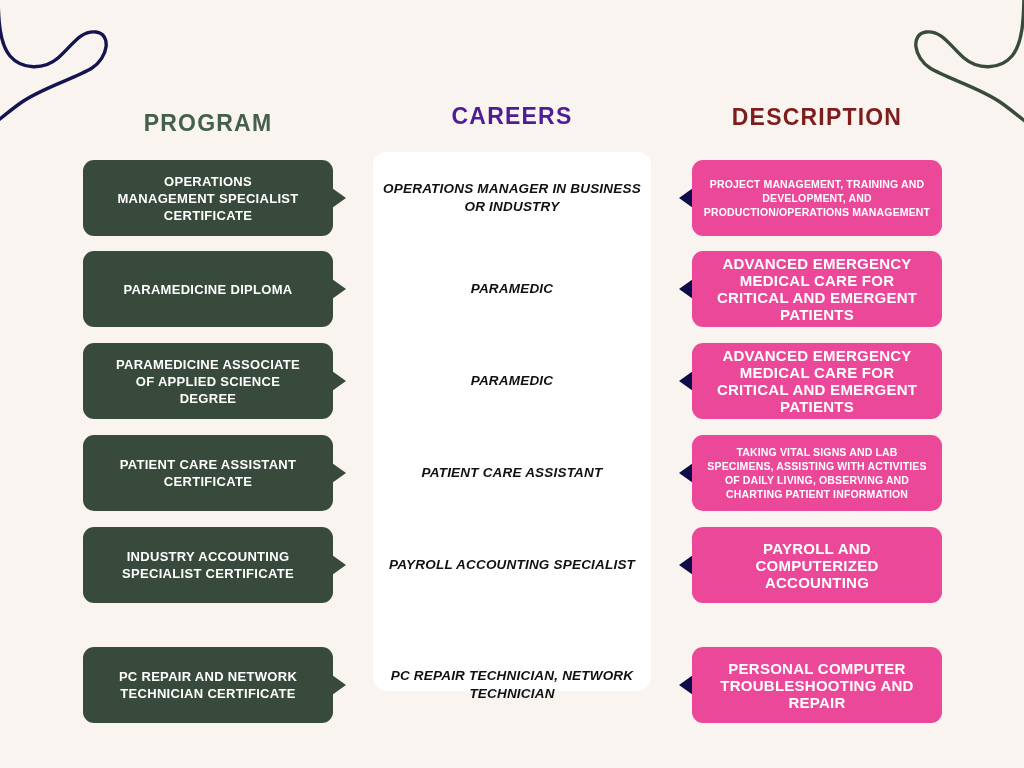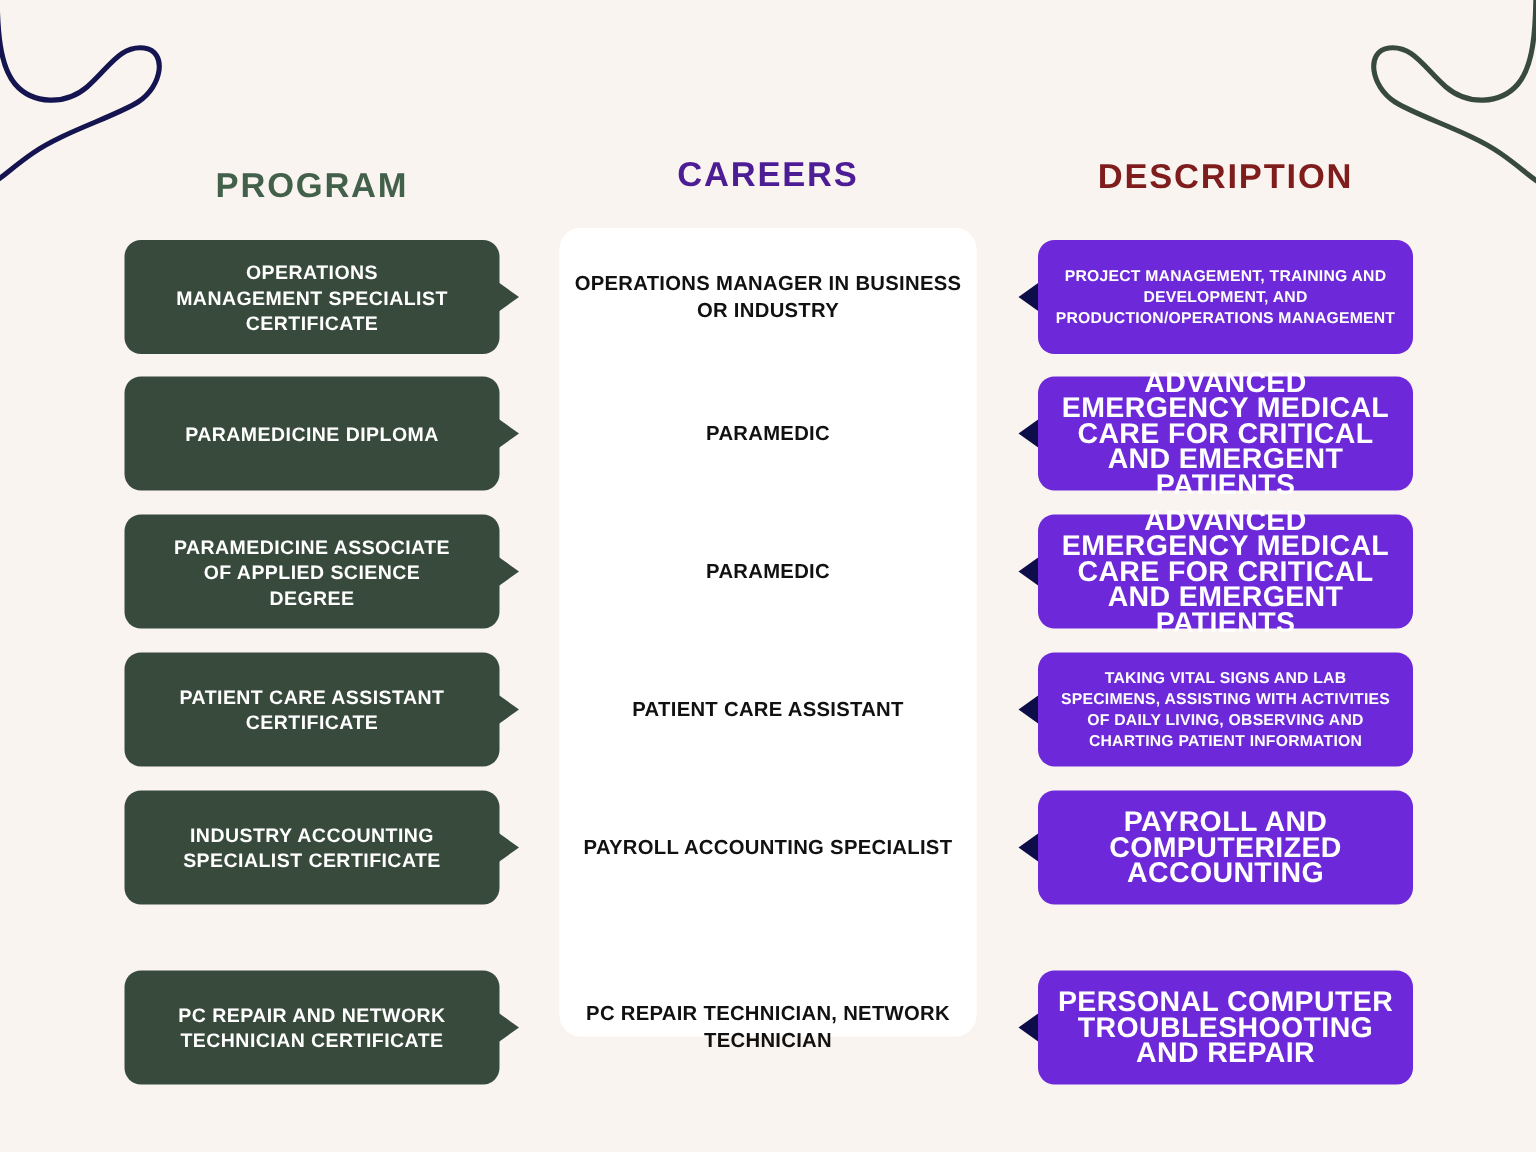--- a/index.html
+++ b/index.html
@@ -129,20 +129,21 @@
   .career-cell {
     position: absolute;
     left: 373px;
     top: 0;
     width: 278px;
     height: 76px;
     display: flex;
     align-items: center;
     justify-content: center;
     padding: 2px 10px;
+    font-style: italic;
   }
   .career-cell .txt {
     color: #111111;
     font-size: 13.5px;
     font-weight: bold;
     line-height: 18px;
     text-align: center;
     letter-spacing: 0.2px;
   }
 
@@ -152,30 +153,30 @@
     left: 676px;
     top: 0;
     width: 266px;
     height: 76px;
   }
   .desc-box {
     position: absolute;
     left: 16px; top: 0;
     width: 250px;
     height: 76px;
-    background: #6d28d9;
+    background: #ec4899;
     border-radius: 11px;
     display: flex;
     align-items: center;
     justify-content: center;
     padding: 16px 11px;
   }
   .desc-box .txt {
     color: #ffffff;
-    font-size: 19px;
+    font-size: 15px;
     font-weight: bold;
     line-height: 17px;
     text-align: center;
     letter-spacing: 0.25px;
   }
   .desc-box.dense .txt {
     font-size: 10.5px;
     line-height: 14px;
     letter-spacing: 0.15px;
   }

